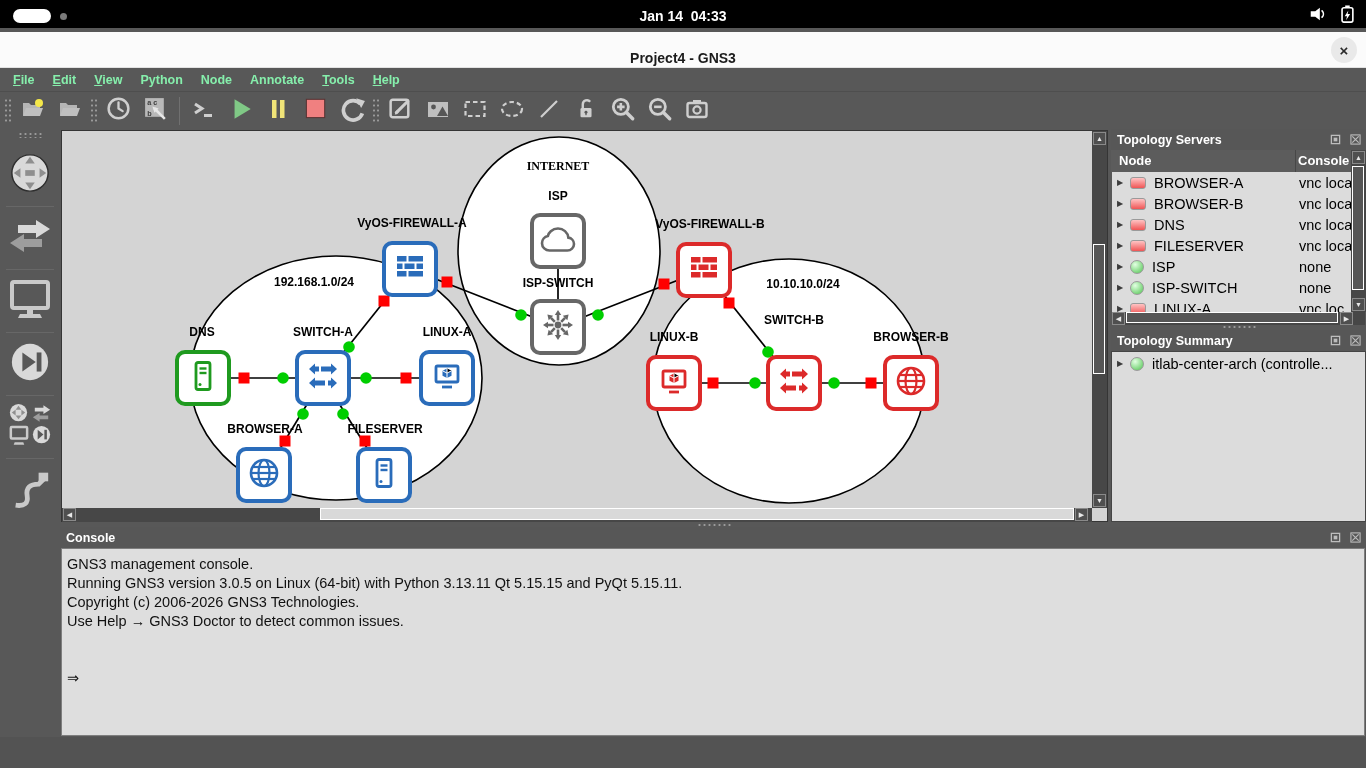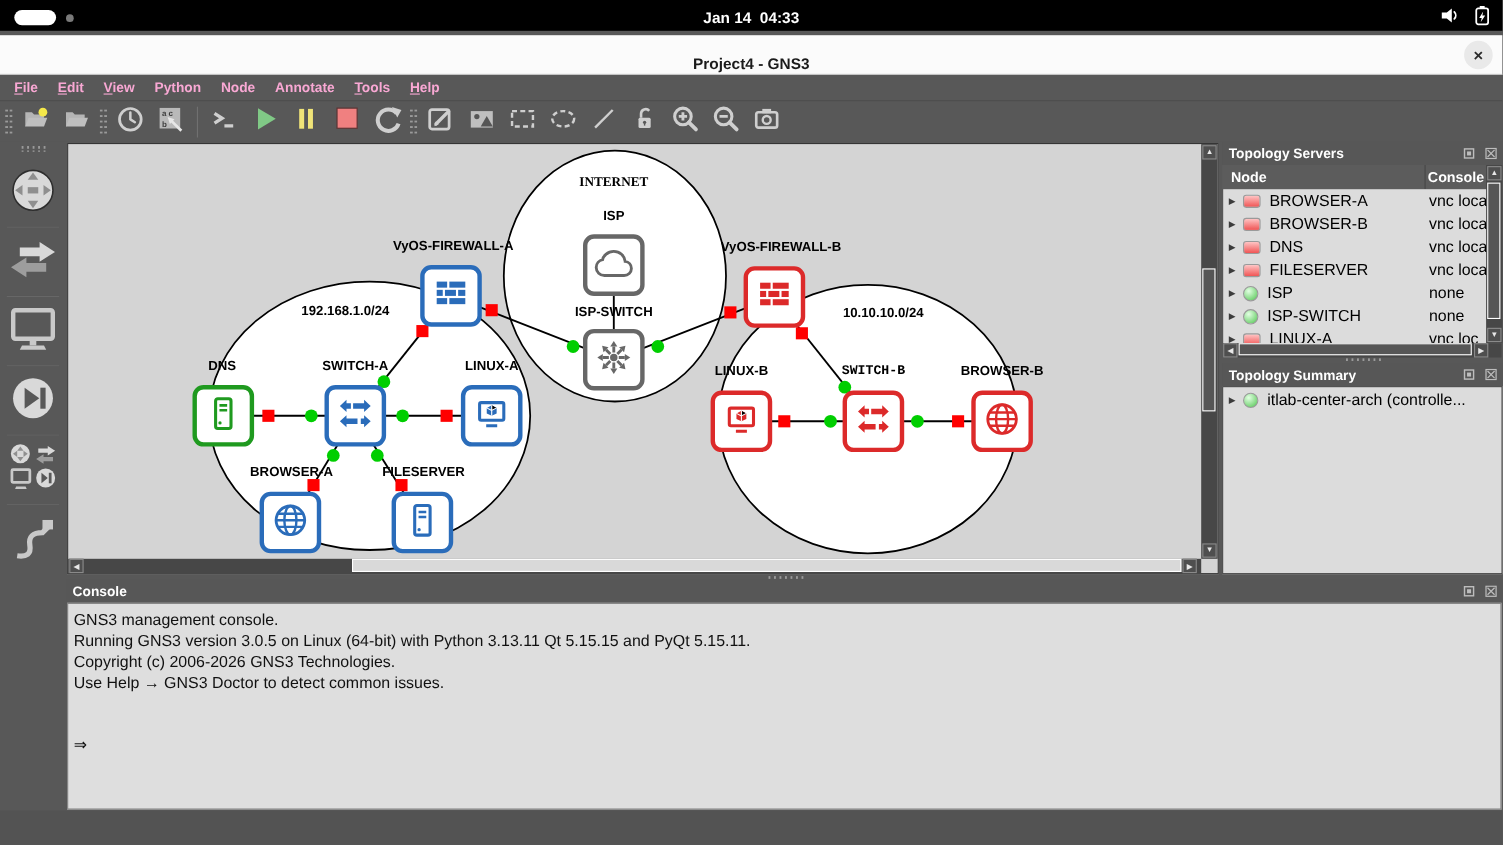--- a/index.html
+++ b/index.html
@@ -16,21 +16,21 @@
 
   
   .titlebar{position:absolute;left:0;top:32px;width:1366px;height:36px;background:#fbfbfb;border-bottom:1px solid #e2e2e2}
   .title{position:absolute;left:0;right:0;top:0;height:52px;display:flex;align-items:center;justify-content:center;
          font-weight:bold;font-size:14px;color:#1b1b1b}
   .winclose{position:absolute;right:9px;top:5px;width:26px;height:26px;border-radius:50%;background:#e9e9e9;
             display:flex;align-items:center;justify-content:center;font-size:15px;font-weight:bold;color:#2b2b2b;cursor:default}
 
   
   .menubar{position:absolute;left:0;top:68px;width:1366px;height:23px;background:#585858;display:flex;align-items:center;padding-left:4px}
-  .menuitem{color:#f9a8d4;font-size:12.5px;font-weight:bold;padding:2px 9px}
+  .menuitem{color:#86efac;font-size:12.5px;font-weight:bold;padding:2px 9px}
   .menuitem u{text-decoration:underline}
 
   
   .toolbar{position:absolute;left:0;top:91px;width:1366px;height:38px;background:#585858;border-top:1px solid #4e4e4e;
            display:flex;align-items:center;padding-left:2px}
   .tbtn{width:37px;height:32px;display:flex;align-items:center;justify-content:center;color:#cfcfcf}
   .grip{width:8px;height:26px;margin:0 2px;
         background-image:radial-gradient(circle,#9a9a9a 1px,transparent 1.2px);background-size:4px 5px}
   .vline{width:1px;height:28px;background:#707070;margin:0 5px}
 
@@ -458,21 +458,21 @@
       </div>
       <div class="nlabel" style="left: 612px; top: 206px;">LINUX-B</div>
       <div class="gnode" style="left: 704px; top: 224px; color: rgb(220, 42, 42);">
         <span><svg width="36" height="36" viewBox="0 0 36 36">
             <polygon points="4,11 10,5.5 10,8.5 14,8.5 14,13.5 10,13.5 10,16.5" fill="#dc2a2a"></polygon>
             <polygon points="32,11 26,5.5 26,8.5 16,8.5 16,13.5 26,13.5 26,16.5" fill="#dc2a2a"></polygon>
             <polygon points="4,25 10,19.5 10,22.5 20,22.5 20,27.5 10,27.5 10,30.5" fill="#dc2a2a"></polygon>
             <polygon points="32,25 26,19.5 26,22.5 23,22.5 23,27.5 26,27.5 26,30.5" fill="#dc2a2a"></polygon>
           </svg></span>
       </div>
-      <div class="nlabel" style="left: 732px; top: 206px; font-family: Liberation Mono, monospace;">SWITCH-B</div>
+      <div class="nlabel" style="left: 732px; top: 189px;">SWITCH-B</div>
       <div class="gnode" style="left: 821px; top: 224px; color: rgb(220, 42, 42);">
         <span><svg width="36" height="36" viewBox="0 0 36 36">
             <circle cx="18" cy="18" r="13" fill="none" stroke="#dc2a2a" stroke-width="2.6"></circle>
             <ellipse cx="18" cy="18" rx="5.5" ry="13" fill="none" stroke="#dc2a2a" stroke-width="2.2"></ellipse>
             <line x1="6.8" y1="12" x2="29.2" y2="12" stroke="#dc2a2a" stroke-width="2.2"></line>
             <line x1="5" y1="18" x2="31" y2="18" stroke="#dc2a2a" stroke-width="2.2"></line>
             <line x1="6.8" y1="24" x2="29.2" y2="24" stroke="#dc2a2a" stroke-width="2.2"></line>
           </svg></span>
       </div>
       <div class="nlabel" style="left: 849px; top: 206px;">BROWSER-B</div>

